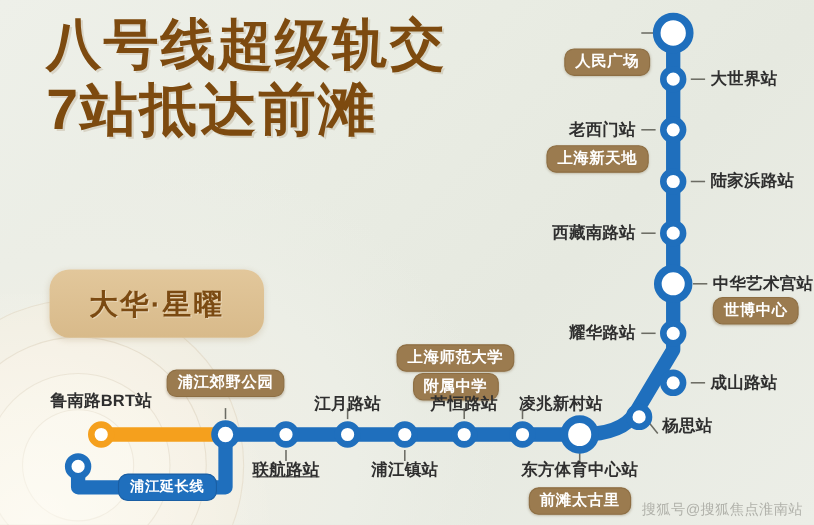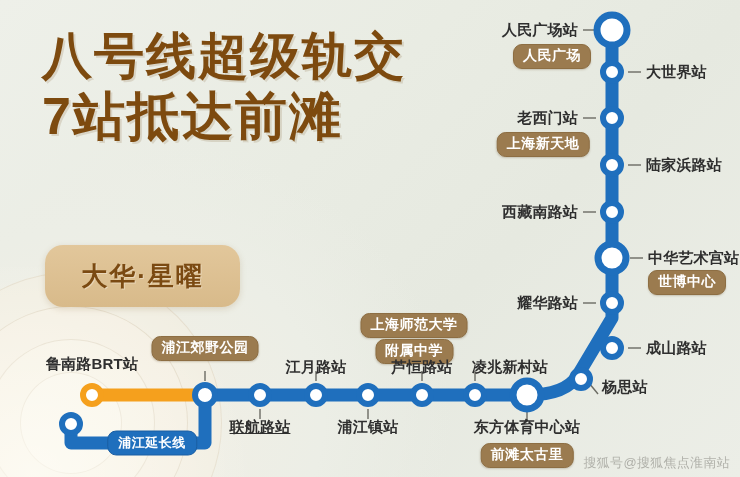--- a/index.html
+++ b/index.html
@@ -18,21 +18,21 @@
   
   .ring{position:absolute;border-radius:50%;border:1px solid rgba(206,194,168,.45);}
   .r1{width:300px;height:300px;left:-80px;top:272px;background:rgba(243,237,222,.45);border-color:rgba(209,196,168,.35);}
   .r2{width:232px;height:232px;left:-46px;top:306px;background:rgba(245,240,227,.55);}
   .r3{width:166px;height:166px;left:-13px;top:339px;background:rgba(247,243,232,.6);}
   .r4{width:100px;height:100px;left:20px;top:372px;background:rgba(249,246,237,.7);}
   .corner-fade{position:absolute;left:0;bottom:0;width:320px;height:210px;
     background:radial-gradient(circle at 10% 100%, rgba(255,253,246,.75) 0%, rgba(255,253,246,0) 62%);}
 
   
-  #headline{position:absolute;left:42px;top:30px;}
+  #headline{position:absolute;left:42px;top:14px;}
   .hl-line{
     font-weight:bold;color:#7d4a0f;letter-spacing:2px;line-height:1.06;
     text-shadow:2px 2px 0 rgba(120,80,30,.16);
     white-space:nowrap;
   }
   .hl1{font-size:50px;}
   .hl2{font-size:52px;margin-top:6px;}
 
   
   #brand{
@@ -152,21 +152,20 @@
       <circle cx="205" cy="395" r="10" fill="#fff" stroke="#1f6fbd" stroke-width="6"></circle>
       <circle cx="260" cy="395" r="9" fill="#fff" stroke="#1f6fbd" stroke-width="6"></circle>
       <circle cx="316" cy="395" r="9" fill="#fff" stroke="#1f6fbd" stroke-width="6"></circle>
       <circle cx="368" cy="395" r="9" fill="#fff" stroke="#1f6fbd" stroke-width="6"></circle>
       <circle cx="422" cy="395" r="9" fill="#fff" stroke="#1f6fbd" stroke-width="6"></circle>
       <circle cx="475" cy="395" r="9" fill="#fff" stroke="#1f6fbd" stroke-width="6"></circle>
       <circle cx="527" cy="395" r="14" fill="#fff" stroke="#1f6fbd" stroke-width="7"></circle>
     </g>
   </svg>
 
-  <div class="lbl l" style="left:578px;top:30px;">人民广场站</div>
   <div class="poi c" style="left:552px;top:44px;">人民广场</div>
 
   <div class="lbl r" style="left:646px;top:72px;">大世界站</div>
 
   <div class="lbl l" style="left:578px;top:118px;">老西门站</div>
   <div class="poi c" style="left:543px;top:132px;">上海新天地</div>
 
   <div class="lbl r" style="left:646px;top:165px;">陆家浜路站</div>
 
   <div class="lbl l" style="left:578px;top:212px;">西藏南路站</div>

